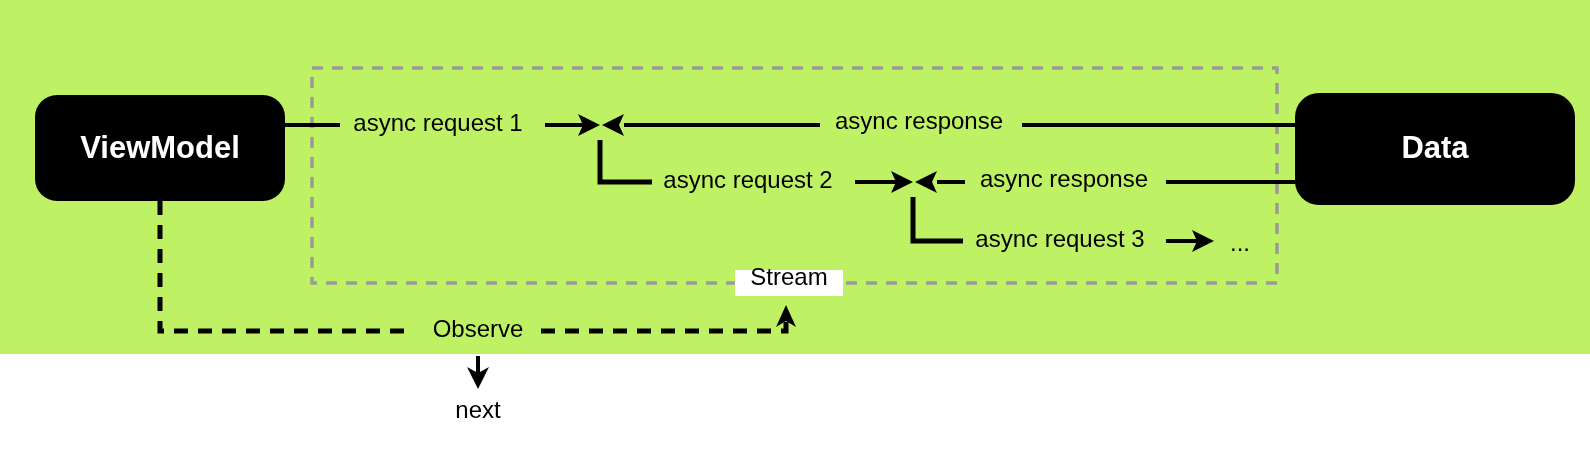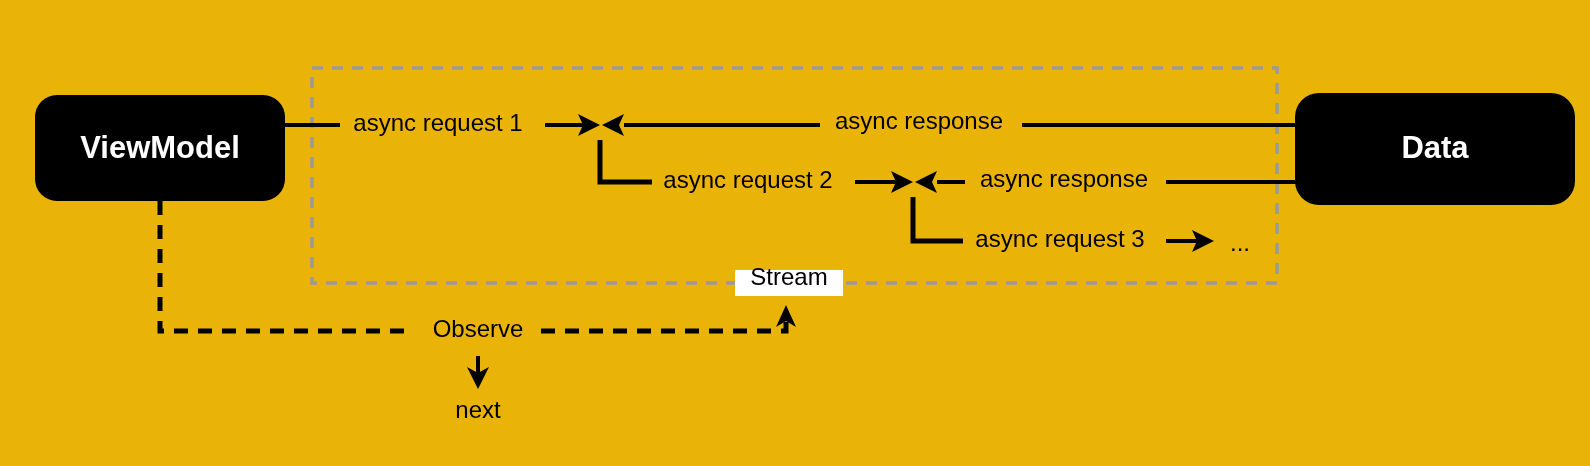--- a/index.html
+++ b/index.html
@@ -9,22 +9,22 @@
   }
   body {
     width: 1590px;
     height: 466px;
     font-family: "Liberation Sans", sans-serif;
     overflow: hidden;
   }
   #diagram-root {
     position: relative;
     width: 1590px;
-    height: 466px;
-    background: #eab308;
+    height: 354px;
+    background: #bef264;
   }
   svg.canvas {
     position: absolute;
     left: 0;
     top: 0;
     width: 1590px;
     height: 466px;
     display: block;
   }
   .node-box {

